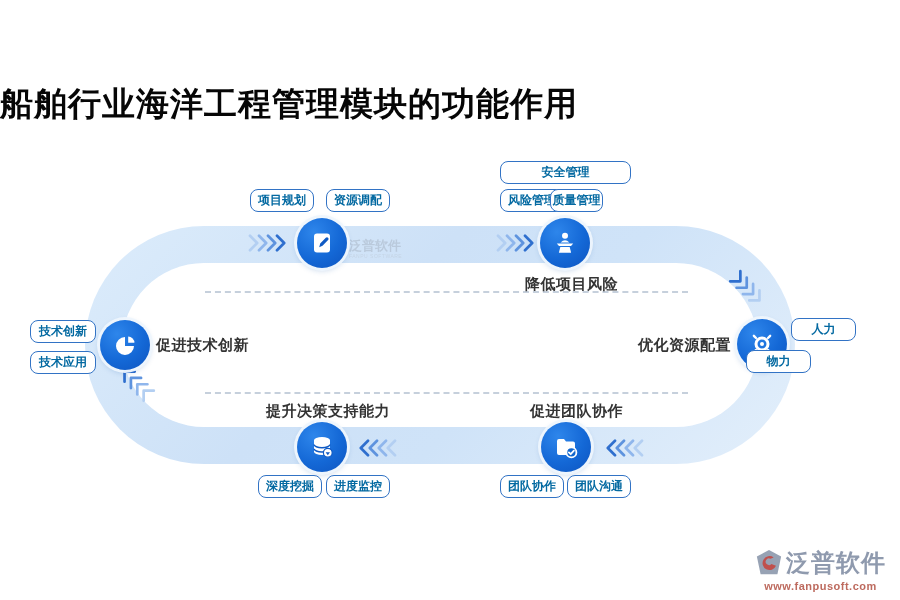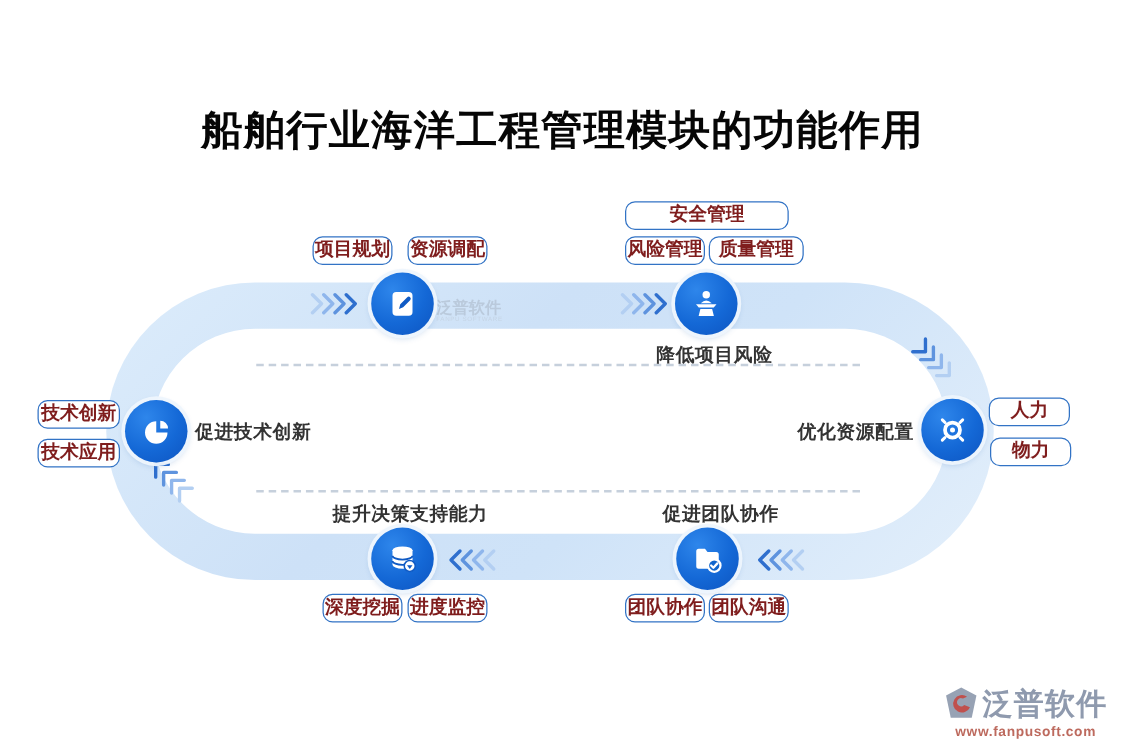--- a/index.html
+++ b/index.html
@@ -2,21 +2,21 @@
 <html><head>
 <meta charset="utf-8">
 <style>
   html,body{margin:0;padding:0;background:#fff;}
   .stage{
     position:relative;width:900px;height:600px;overflow:hidden;background:#fff;
     font-family:"Liberation Sans","DejaVu Sans",sans-serif;
   }
   
   .title{
-    position:absolute;left:0;top:82px;width:100%;text-align:center;
+    position:absolute;left:0;top:82px;width:100%;
     font-size:33px;font-weight:800;color:#060606;letter-spacing:1px;
   }
   
   .ring{
     position:absolute;left:85px;top:226px;width:710px;height:238px;border-radius:120px;
     background:linear-gradient(135deg,#dcecfb 0%,#cde1f7 40%,#cfe3f8 60%,#e3effb 100%);
   }
   .ring-hole{
     position:absolute;left:37px;top:37px;width:636px;height:164px;border-radius:83px;background:#fff;
   }
@@ -30,22 +30,22 @@
     background:radial-gradient(circle at 34% 28%,#2e86eb 0%,#1468d6 55%,#0d54c0 100%);
     box-shadow:0 0 0 3px rgba(238,246,253,.95),0 2px 6px rgba(21,86,168,.30);
     display:flex;align-items:center;justify-content:center;
   }
   .node svg{display:block;}
   
   .label{position:absolute;font-size:15px;font-weight:600;color:#333;letter-spacing:.5px;white-space:nowrap;}
   
   .tag{
     position:absolute;box-sizing:border-box;height:23px;background:#fff;
-    border:1.3px solid #3273c5;border-radius:8px;color:#7f1d1d;
-    font-size:15px;font-weight:600;line-height:20px;text-align:center;white-space:nowrap;
+    border:1.3px solid #3273c5;border-radius:8px;color:#0369a1;
+    font-size:12px;font-weight:600;line-height:20px;text-align:center;white-space:nowrap;
   }
   
   .chev{position:absolute;}
   
   .watermark{position:absolute;left:330px;top:239px;display:flex;align-items:center;gap:4px;opacity:.55;}
   .wm-dot{width:15px;height:15px;border-radius:50% 50% 50% 4px;background:linear-gradient(135deg,#e8b9a0,#cdd6e2);}
   .wm-txt{display:flex;flex-direction:column;line-height:1;}
   .wm-main{font-size:13px;font-weight:700;color:#a9b6c6;}
   .wm-sub{font-size:5px;color:#bcc8d6;letter-spacing:.5px;margin-top:2px;}
   
@@ -177,27 +177,27 @@
   <div class="label" style="left:156px;top:336px;">促进技术创新</div>
   <div class="label" style="left:638px;top:336px;">优化资源配置</div>
   <div class="label" style="left:266px;top:402px;">提升决策支持能力</div>
   <div class="label" style="left:530px;top:402px;">促进团队协作</div>
 
   <div class="tag" style="left:250px;top:189px;width:64px;">项目规划</div>
   <div class="tag" style="left:326px;top:189px;width:64px;">资源调配</div>
 
   <div class="tag" style="left:500px;top:161px;width:131px;">安全管理</div>
   <div class="tag" style="left:500px;top:189px;width:64px;">风险管理</div>
-  <div class="tag" style="left:567px;top:189px;width:76px;">质量管理</div>
+  <div class="tag" style="left:550px;top:189px;width:53px;">质量管理</div>
 
   <div class="tag" style="left:30px;top:320px;width:66px;">技术创新</div>
   <div class="tag" style="left:30px;top:351px;width:66px;">技术应用</div>
 
   <div class="tag" style="left:791px;top:318px;width:65px;text-align:center;">人力</div>
-  <div class="tag" style="left:792px;top:350px;width:65px;">物力</div>
+  <div class="tag" style="left:746px;top:350px;width:65px;">物力</div>
 
   <div class="tag" style="left:258px;top:475px;width:64px;">深度挖掘</div>
   <div class="tag" style="left:326px;top:475px;width:64px;">进度监控</div>
 
   <div class="tag" style="left:500px;top:475px;width:64px;">团队协作</div>
   <div class="tag" style="left:567px;top:475px;width:64px;">团队沟通</div>
 
   <div class="footer">
     <div class="footer-row">
       <svg width="28" height="28" viewBox="0 0 30 30">

